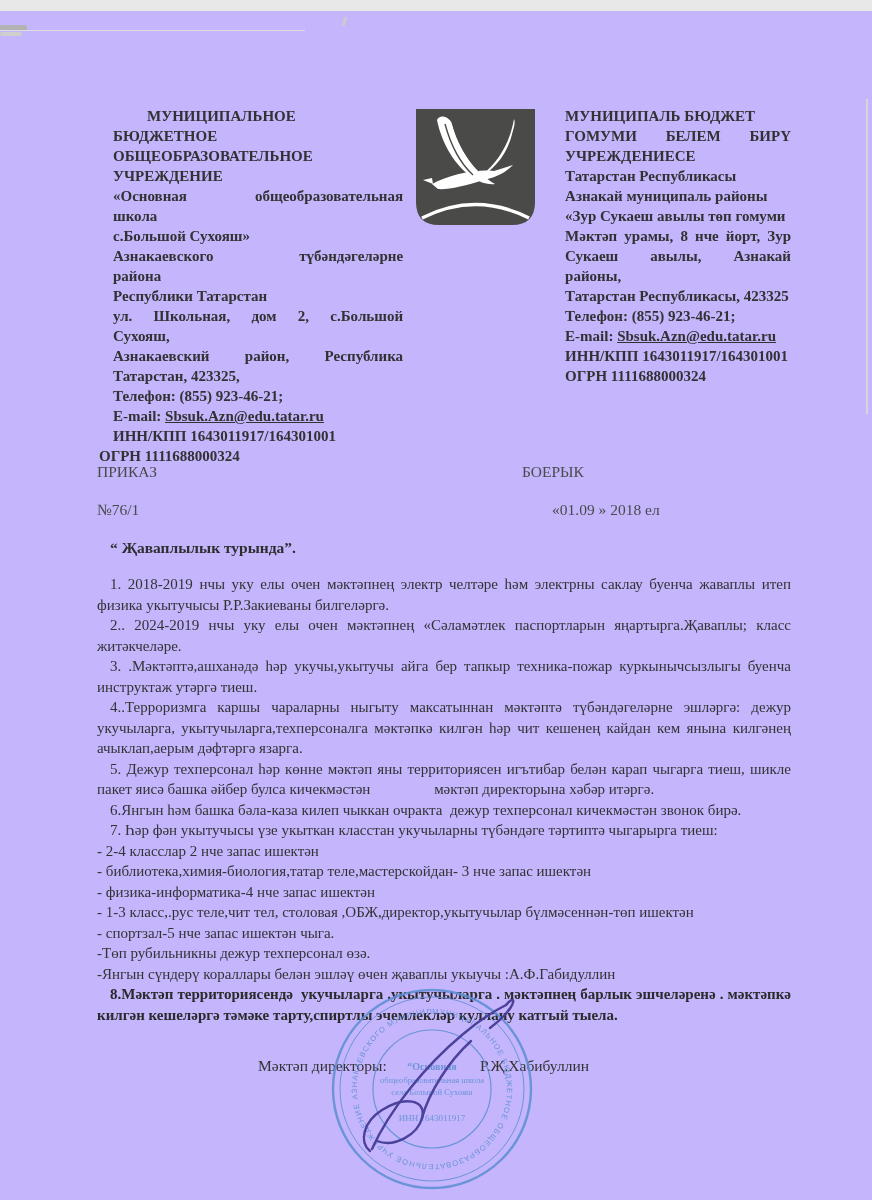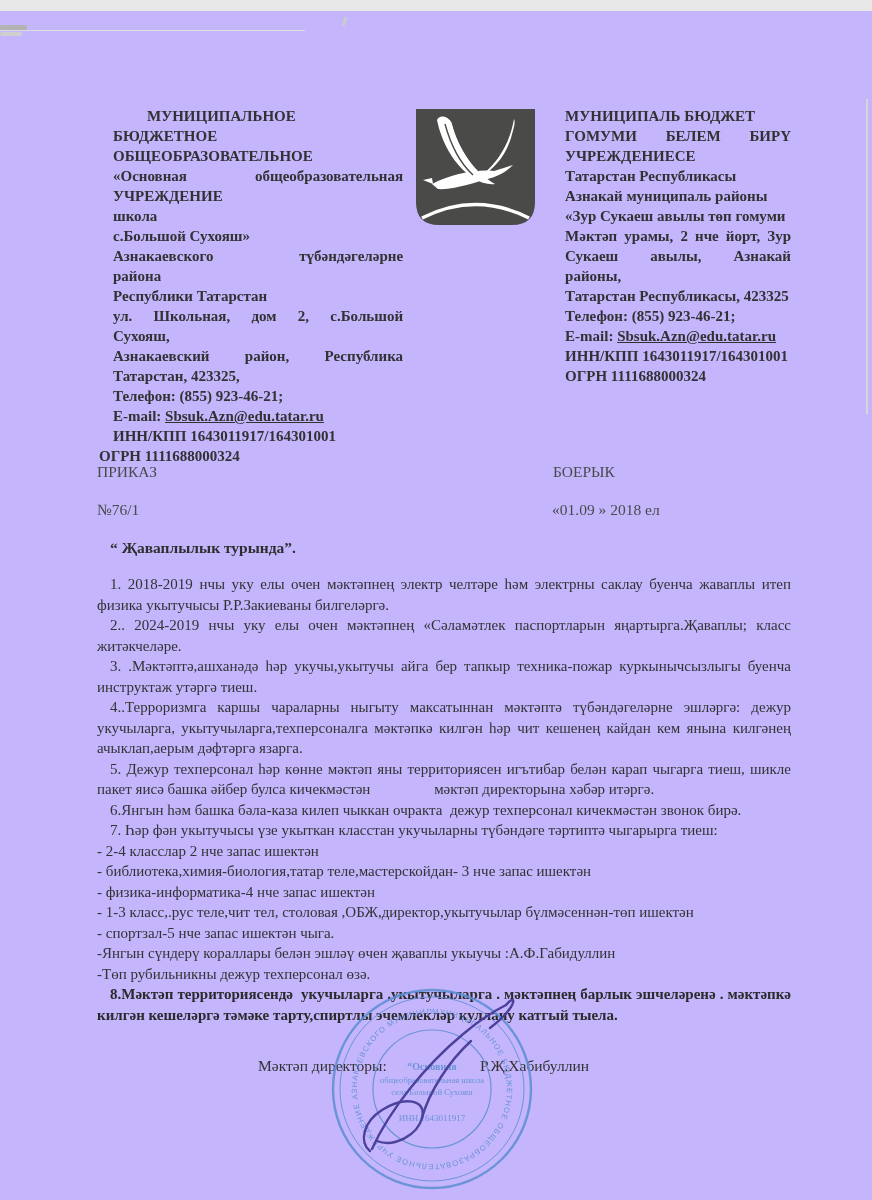--- a/index.html
+++ b/index.html
@@ -24,21 +24,21 @@
   .emblem-box{width:121px;height:118px;margin:2px 0 0 12px;flex:0 0 auto;margin-right:26px;}
   .hline{white-space:nowrap;}
   .hline.just{text-align:justify;text-align-last:justify;white-space:normal;}
   .hline.ind{padding-left:34px;}
   .hline.outd{margin-left:-14px;}
   .u{text-decoration:underline;}
   
   .order-row{position:absolute;left:97px;width:694px;font-size:15.5px;color:#4a4a4a;}
   .order-labels{top:452px;}
   .order-num{top:490px;}
-  .abs-right{position:absolute;left:456px;top:0;}
+  .abs-right{position:absolute;left:425px;top:0;}
   .abs-right2{position:absolute;left:455px;top:0;}
   .subject{position:absolute;left:110px;top:528px;font-weight:bold;font-size:15.5px;color:#2e2e2e;}
   
   .bodytext{position:absolute;left:97px;top:563px;width:694px;font-size:15px;line-height:20.5px;color:#333;}
   .bpara{margin:0;text-align:justify;text-indent:13px;}
   .bline{margin:0;text-align:left;text-indent:0;}
   .bbold{font-weight:bold;color:#2b2b2b;}
   
   .sig-row{position:absolute;left:258px;top:1046px;font-size:15.5px;color:#333;z-index:1;}
   .sig-name{position:absolute;left:222px;top:0;white-space:nowrap;}
@@ -54,22 +54,22 @@
   <div class="art art-blob2"></div>
   <div class="art art-hairline"></div>
   <div class="art art-tick"></div>
   <div class="art art-rightline"></div>
 
   <div class="header">
     <div class="hcol hcol-left" id="hdr-left">
         <div class="hline ind">МУНИЦИПАЛЬНОЕ</div>
         <div class="hline">БЮДЖЕТНОЕ</div>
         <div class="hline">ОБЩЕОБРАЗОВАТЕЛЬНОЕ</div>
+        <div class="hline">УЧРЕЖДЕНИЕ</div>
         <div class="hline just">«Основная общеобразовательная</div>
-        <div class="hline">УЧРЕЖДЕНИЕ</div>
         <div class="hline">школа</div>
         <div class="hline">с.Большой Сухояш»</div>
         <div class="hline just">Азнакаевского түбәндәгеләрне</div>
         <div class="hline">района</div>
         <div class="hline">Республики Татарстан</div>
         <div class="hline just">ул. Школьная, дом 2, с.Большой</div>
         <div class="hline">Сухояш,</div>
         <div class="hline just">Азнакаевский район, Республика</div>
         <div class="hline">Татарстан, 423325,</div>
         <div class="hline">Телефон: (855) 923-46-21;</div>
@@ -98,21 +98,21 @@
       </svg>
     </div>
 
     <div class="hcol hcol-right" id="hdr-right">
         <div class="hline">МУНИЦИПАЛЬ БЮДЖЕТ</div>
         <div class="hline just">ГОМУМИ БЕЛЕМ БИРҮ</div>
         <div class="hline">УЧРЕЖДЕНИЕСЕ</div>
         <div class="hline">Татарстан Республикасы</div>
         <div class="hline">Азнакай муниципаль районы</div>
         <div class="hline">«Зур Сукаеш  авылы төп гомуми</div>
-        <div class="hline just">Мәктәп урамы, 2 нче йорт, Зур</div>
+        <div class="hline just">Мәктәп урамы, 8 нче йорт, Зур</div>
         <div class="hline just">Сукаеш авылы, Азнакай районы,</div>
         <div class="hline">Татарстан Республикасы, 423325</div>
         <div class="hline">Телефон: (855) 923-46-21;</div>
         <div class="hline"><span>E-mail: </span><span class="u">Sbsuk.Azn@edu.tatar.ru</span></div>
         <div class="hline">ИНН/КПП 1643011917/164301001</div>
         <div class="hline">ОГРН 1111688000324</div>
       </div>
   </div>
 
   <div class="order-row order-labels">
@@ -131,22 +131,22 @@
       <p class="bpara">3. .Мәктәптә,ашханәдә һәр укучы,укытучы айга бер тапкыр техника-пожар куркынычсызлыгы буенча  инструктаж утәргә  тиеш.</p>
       <p class="bpara">4..Терроризмга каршы чараларны ныгыту максатыннан мәктәптә түбәндәгеләрне эшләргә: дежур укучыларга, укытучыларга,техперсоналга мәктәпкә килгән һәр чит кешенең кайдан кем янына килгәнең ачыклап,аерым дәфтәргә язарга.</p>
       <p class="bpara">5. Дежур техперсонал һәр көнне мәктәп яны территориясен игътибар белән карап чыгарга тиеш, шикле пакет яисә башка әйбер булса кичекмәстән&nbsp;&nbsp;&nbsp;&nbsp;&nbsp;&nbsp;&nbsp;&nbsp;&nbsp;&nbsp;&nbsp;&nbsp;&nbsp;&nbsp;&nbsp;&nbsp; мәктәп директорына хәбәр итәргә.</p>
       <p class="bpara">6.Янгын һәм башка бәла-каза килеп чыккан очракта &nbsp;дежур техперсонал кичекмәстән звонок бирә.</p>
       <p class="bpara">7. Һәр фән укытучысы үзе укыткан класстан укучыларны түбәндәге тәртиптә чыгарырга тиеш:</p>
       <p class="bline">- 2-4 класслар 2 нче запас ишектән</p>
       <p class="bline">- библиотека,химия-биология,татар теле,мастерскойдан- 3 нче запас ишектән</p>
       <p class="bline">- физика-информатика-4 нче запас ишектән</p>
       <p class="bline">- 1-3 класс,.рус теле,чит тел, столовая ,ОБЖ,директор,укытучылар бүлмәсеннән-төп ишектән</p>
       <p class="bline">-  спортзал-5 нче запас ишектән чыга.</p>
+      <p class="bline">-Төп рубильникны дежур техперсонал өзә.</p>
       <p class="bline">-Янгын сүндерү кораллары белән эшләү өчен җаваплы укыучы :А.Ф.Габидуллин</p>
-      <p class="bline">-Төп рубильникны дежур техперсонал өзә.</p>
       <p class="bpara bbold">8.Мәктәп территориясендә &nbsp;укучыларга .укытучыларга . мәктәпнең барлык эшчеләренә . мәктәпкә килгән кешеләргә тәмәке тарту,спиртлы эчемлекләр куллану катгый тыела.</p>
     </div>
 
   <div class="sig-row">
     <span>Мәктәп директоры:</span>
     <span class="sig-name">Р.Җ.Хабибуллин</span>
   </div>
 
   <div class="stamp">
     <svg width="206" height="206" viewBox="0 0 206 206" xmlns="http://www.w3.org/2000/svg">

